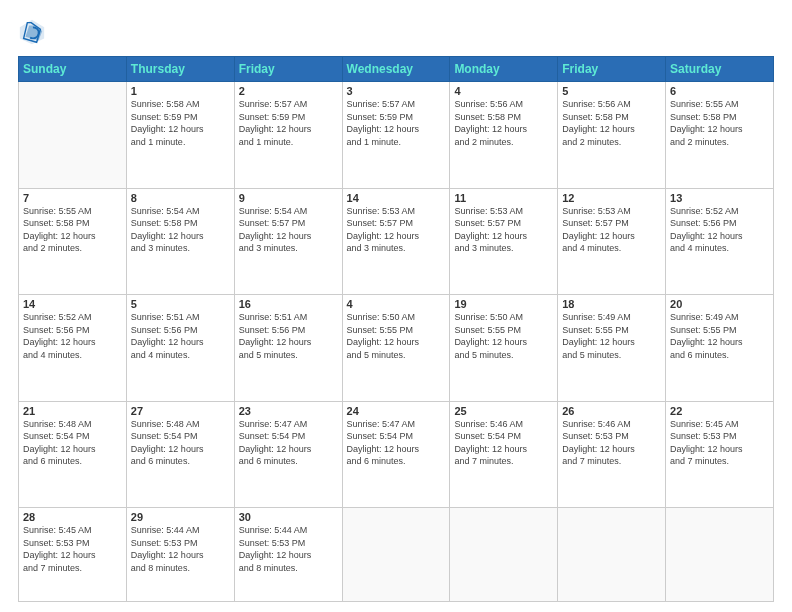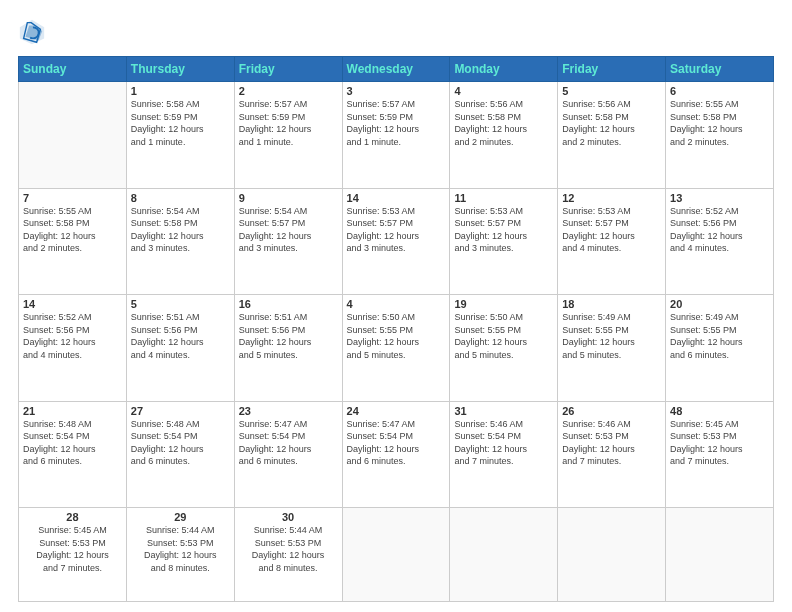--- a/index.html
+++ b/index.html
@@ -87,21 +87,20 @@
     .cell-info {
       font-size: 9px;
       color: #444;
       line-height: 1.4;
     }
     .empty-cell {
       background: #f9f9f9;
     }
     tr:last-child td {
       height: 70px;
-      text-align: center;
     }
   </style>
 </head>
 <body>
 
 <div class="page">
   <div class="header">
     <div class="logo">
       <svg class="logo-icon" viewBox="0 0 30 30">
         <polygon points="15,2 28,10 28,22 15,28 2,22 2,10" fill="#1a6bb5" opacity="0.15"></polygon>
@@ -303,35 +302,35 @@
 and 6 minutes.</div>
           </td>
           <td>
             <span class="day-num">24</span>
             <div class="cell-info" style="white-space: pre-line;">Sunrise: 5:47 AM
 Sunset: 5:54 PM
 Daylight: 12 hours
 and 6 minutes.</div>
           </td>
           <td>
-            <span class="day-num">31</span>
+            <span class="day-num">25</span>
             <div class="cell-info" style="white-space: pre-line;">Sunrise: 5:46 AM
 Sunset: 5:54 PM
 Daylight: 12 hours
 and 7 minutes.</div>
           </td>
           <td>
             <span class="day-num">26</span>
             <div class="cell-info" style="white-space: pre-line;">Sunrise: 5:46 AM
 Sunset: 5:53 PM
 Daylight: 12 hours
 and 7 minutes.</div>
           </td>
           <td>
-            <span class="day-num">48</span>
+            <span class="day-num">22</span>
             <div class="cell-info" style="white-space: pre-line;">Sunrise: 5:45 AM
 Sunset: 5:53 PM
 Daylight: 12 hours
 and 7 minutes.</div>
           </td>
         </tr>
         <tr>
           <td>
             <span class="day-num">28</span>
             <div class="cell-info" style="white-space: pre-line;">Sunrise: 5:45 AM

